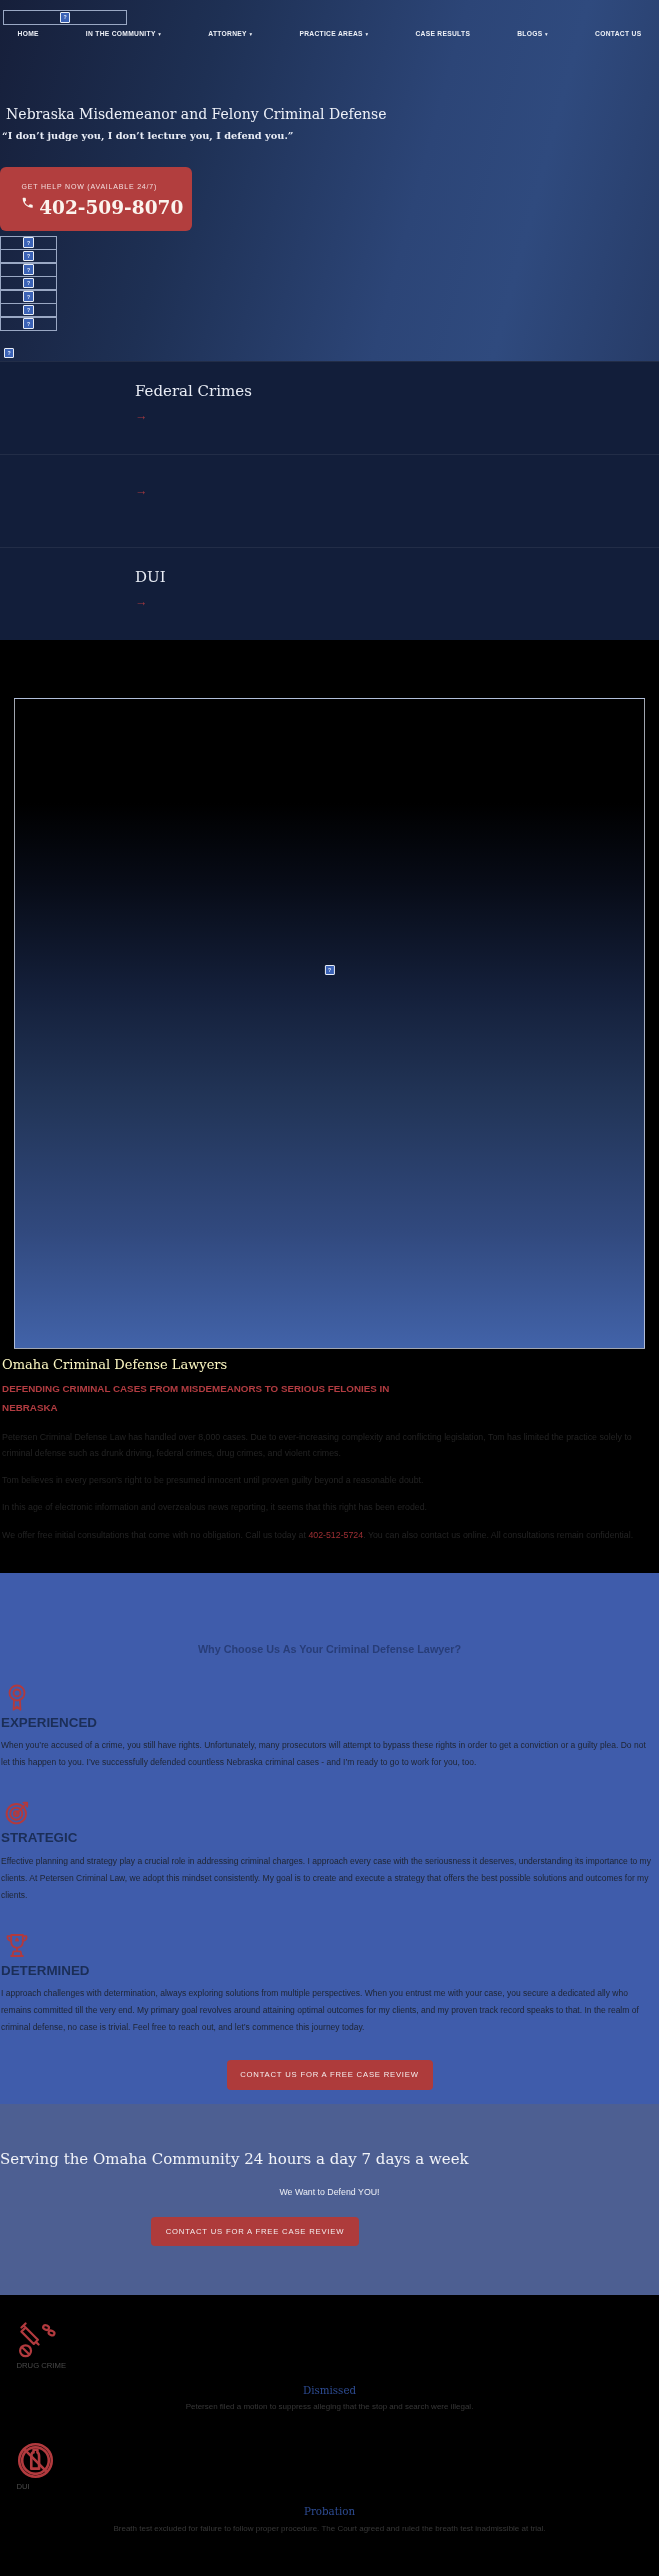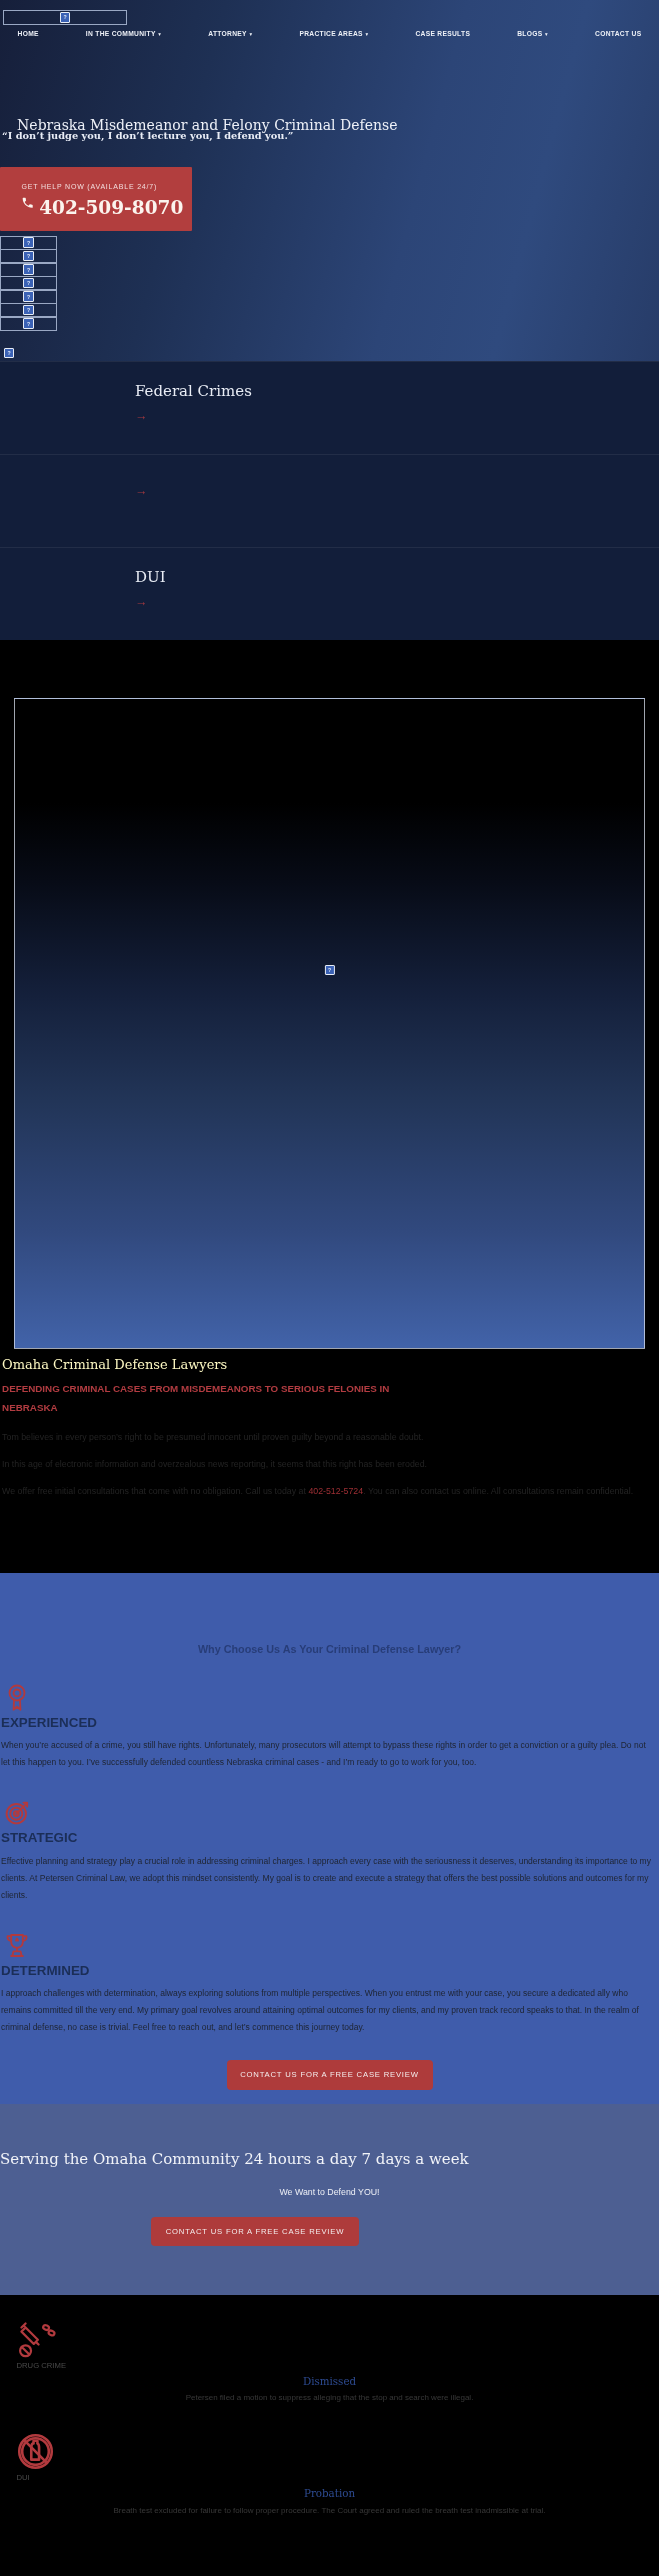--- a/index.html
+++ b/index.html
@@ -14,23 +14,23 @@
 
   
   .topzone{position:relative;height:361px;
     background:linear-gradient(105deg,#161f3a 0%,#1e3054 30%,#2c4577 62%,#2f4a7e 78%,#273c68 100%);}
   .logo-box{position:absolute;top:10.3px;left:3.1px;width:122px;height:12.4px;border:0.5px solid #9aa8c4;
     display:flex;align-items:center;justify-content:center;}
   .main-nav{position:absolute;top:30px;left:0;right:0;display:flex;justify-content:space-between;
     padding:0 17.5px;}
   .nav-item{color:#eef1f7;font-size:6.7px;letter-spacing:0.3px;font-weight:bold;display:flex;gap:2.6px;align-items:center;}
   .caret{font-size:5.2px;position:relative;top:0.5px;}
-  .hero-title{position:absolute;top:102px;left:2.1px;margin:15px;color:#eef1f8;font:400 14px "DejaVu Serif","Liberation Serif",serif;}
+  .hero-title{position:absolute;top:102px;left:2.1px;margin:4px;color:#eef1f8;font:400 14px "DejaVu Serif","Liberation Serif",serif;}
   .hero-tagline{position:absolute;top:130px;left:2.1px;color:#e9edf6;font:bold 9.8px "DejaVu Serif","Liberation Serif",serif;text-align:center;}
-  .cta-phone{position:absolute;top:167px;left:0;width:192px;height:64px;background:#b23e3e;border-radius:1px;display:block;}
+  .cta-phone{position:absolute;top:167px;left:0;width:192px;height:64px;background:#b23e3e;border-radius:6px;display:block;}
   .cta-label{position:absolute;top:15.5px;left:21.6px;color:#f3dede;font-size:7px;letter-spacing:0.8px;}
   .cta-row{position:absolute;top:29px;left:20.6px;display:flex;align-items:flex-start;gap:5.2px;}
   .cta-number{color:#fbf4ee;font:bold 18.5px "DejaVu Serif","Liberation Serif",serif;line-height:1.3;}
   .badges{position:absolute;top:236px;left:0;width:57px;}
   .badge{height:12px;border:0.5px solid #9aa8c4;margin-top:-0.5px;display:flex;align-items:center;justify-content:center;}
   .lone-broken{position:absolute;top:348px;left:4.1px;}
 
   
   .cards{background:#121e3a;}
   .card{display:block;height:93px;border-top:0.5px solid rgba(255,255,255,.07);padding:19.6px 0 0 135px;box-sizing:border-box;}
@@ -62,21 +62,21 @@
   .serving{background:#4d5f92;height:191px;}
   .serving-h{margin:0;padding-top:46px;text-align:left;font:400 15px "DejaVu Serif","Liberation Serif",serif;color:#f2f4f9;}
   .serving-sub{margin-top:18.5px;text-align:center;color:#eef0f6;font-size:8.8px;}
   .serving .btn{margin:20.6px 0 0 151px;width:208px;height:29px;line-height:29px;}
 
   
   .results{background:#000;height:470px;}
   .results-h{margin:0;padding-top:45px;text-align:center;font:400 12.4px "DejaVu Serif","Liberation Serif",serif;color:#2c4a85;}
   .result .icon{display:block;margin-left:15.5px;}
   .result .cat{display:block;margin:2.1px 0 0 16.5px;color:#4a4a4a;font-size:7.7px;}
-  .result .outcome{margin-top:5px;text-align:center;font:400 10.3px "DejaVu Serif","Liberation Serif",serif;color:#2d4b92;}
+  .result .outcome{margin-top:14px;text-align:center;font:400 10.3px "DejaVu Serif","Liberation Serif",serif;color:#2d4b92;}
   .result .desc{margin:6.2px auto 0;text-align:center;color:#383838;font-size:8px;max-width:618px;}
   .r1 .icon{margin-top:27px;} .r2 .icon{margin-top:30px;}
 
   .ricon{stroke:#b23a3e;fill:none;stroke-width:1.6;stroke-linecap:round;stroke-linejoin:round;}
 </style>
 </head>
 <body>
 
 <div class="page">
 
@@ -161,20 +161,21 @@
       <span class="arrow">→</span>
     </a>
   </section>
 
   <section class="videozone">
     <div class="video">
       <span class="broken">?</span>
     </div>
     <h2 class="intro-h">Omaha Criminal Defense Lawyers</h2>
     <h3 class="intro-sub">DEFENDING CRIMINAL CASES FROM MISDEMEANORS TO SERIOUS FELONIES IN NEBRASKA</h3>
+    <p class="intro-p">Petersen Criminal Defense Law has handled over 8,000 cases. Due to ever-increasing complexity and conflicting legislation, Tom has limited the practice solely to criminal defense such as drunk driving, federal crimes, drug crimes, and violent crimes.</p>
     <p class="intro-p">Tom believes in every person’s right to be presumed innocent until proven guilty beyond a reasonable doubt.</p>
     <p class="intro-p">In this age of electronic information and overzealous news reporting, it seems that this right has been eroded.</p>
     <p class="intro-p"><span>We offer free initial consultations that come with no obligation. Call us today at </span><a class="red-link">402-512-5724</a><span>. You can also contact us online. All consultations remain confidential.</span></p>
   </section>
 
   <section class="why">
     <h2 class="why-h">Why Choose Us As Your Criminal Defense Lawyer?</h2>
 
     <div class="why-item">
       <svg class="icon ricon" width="28" height="30" viewBox="0 0 24 26">

